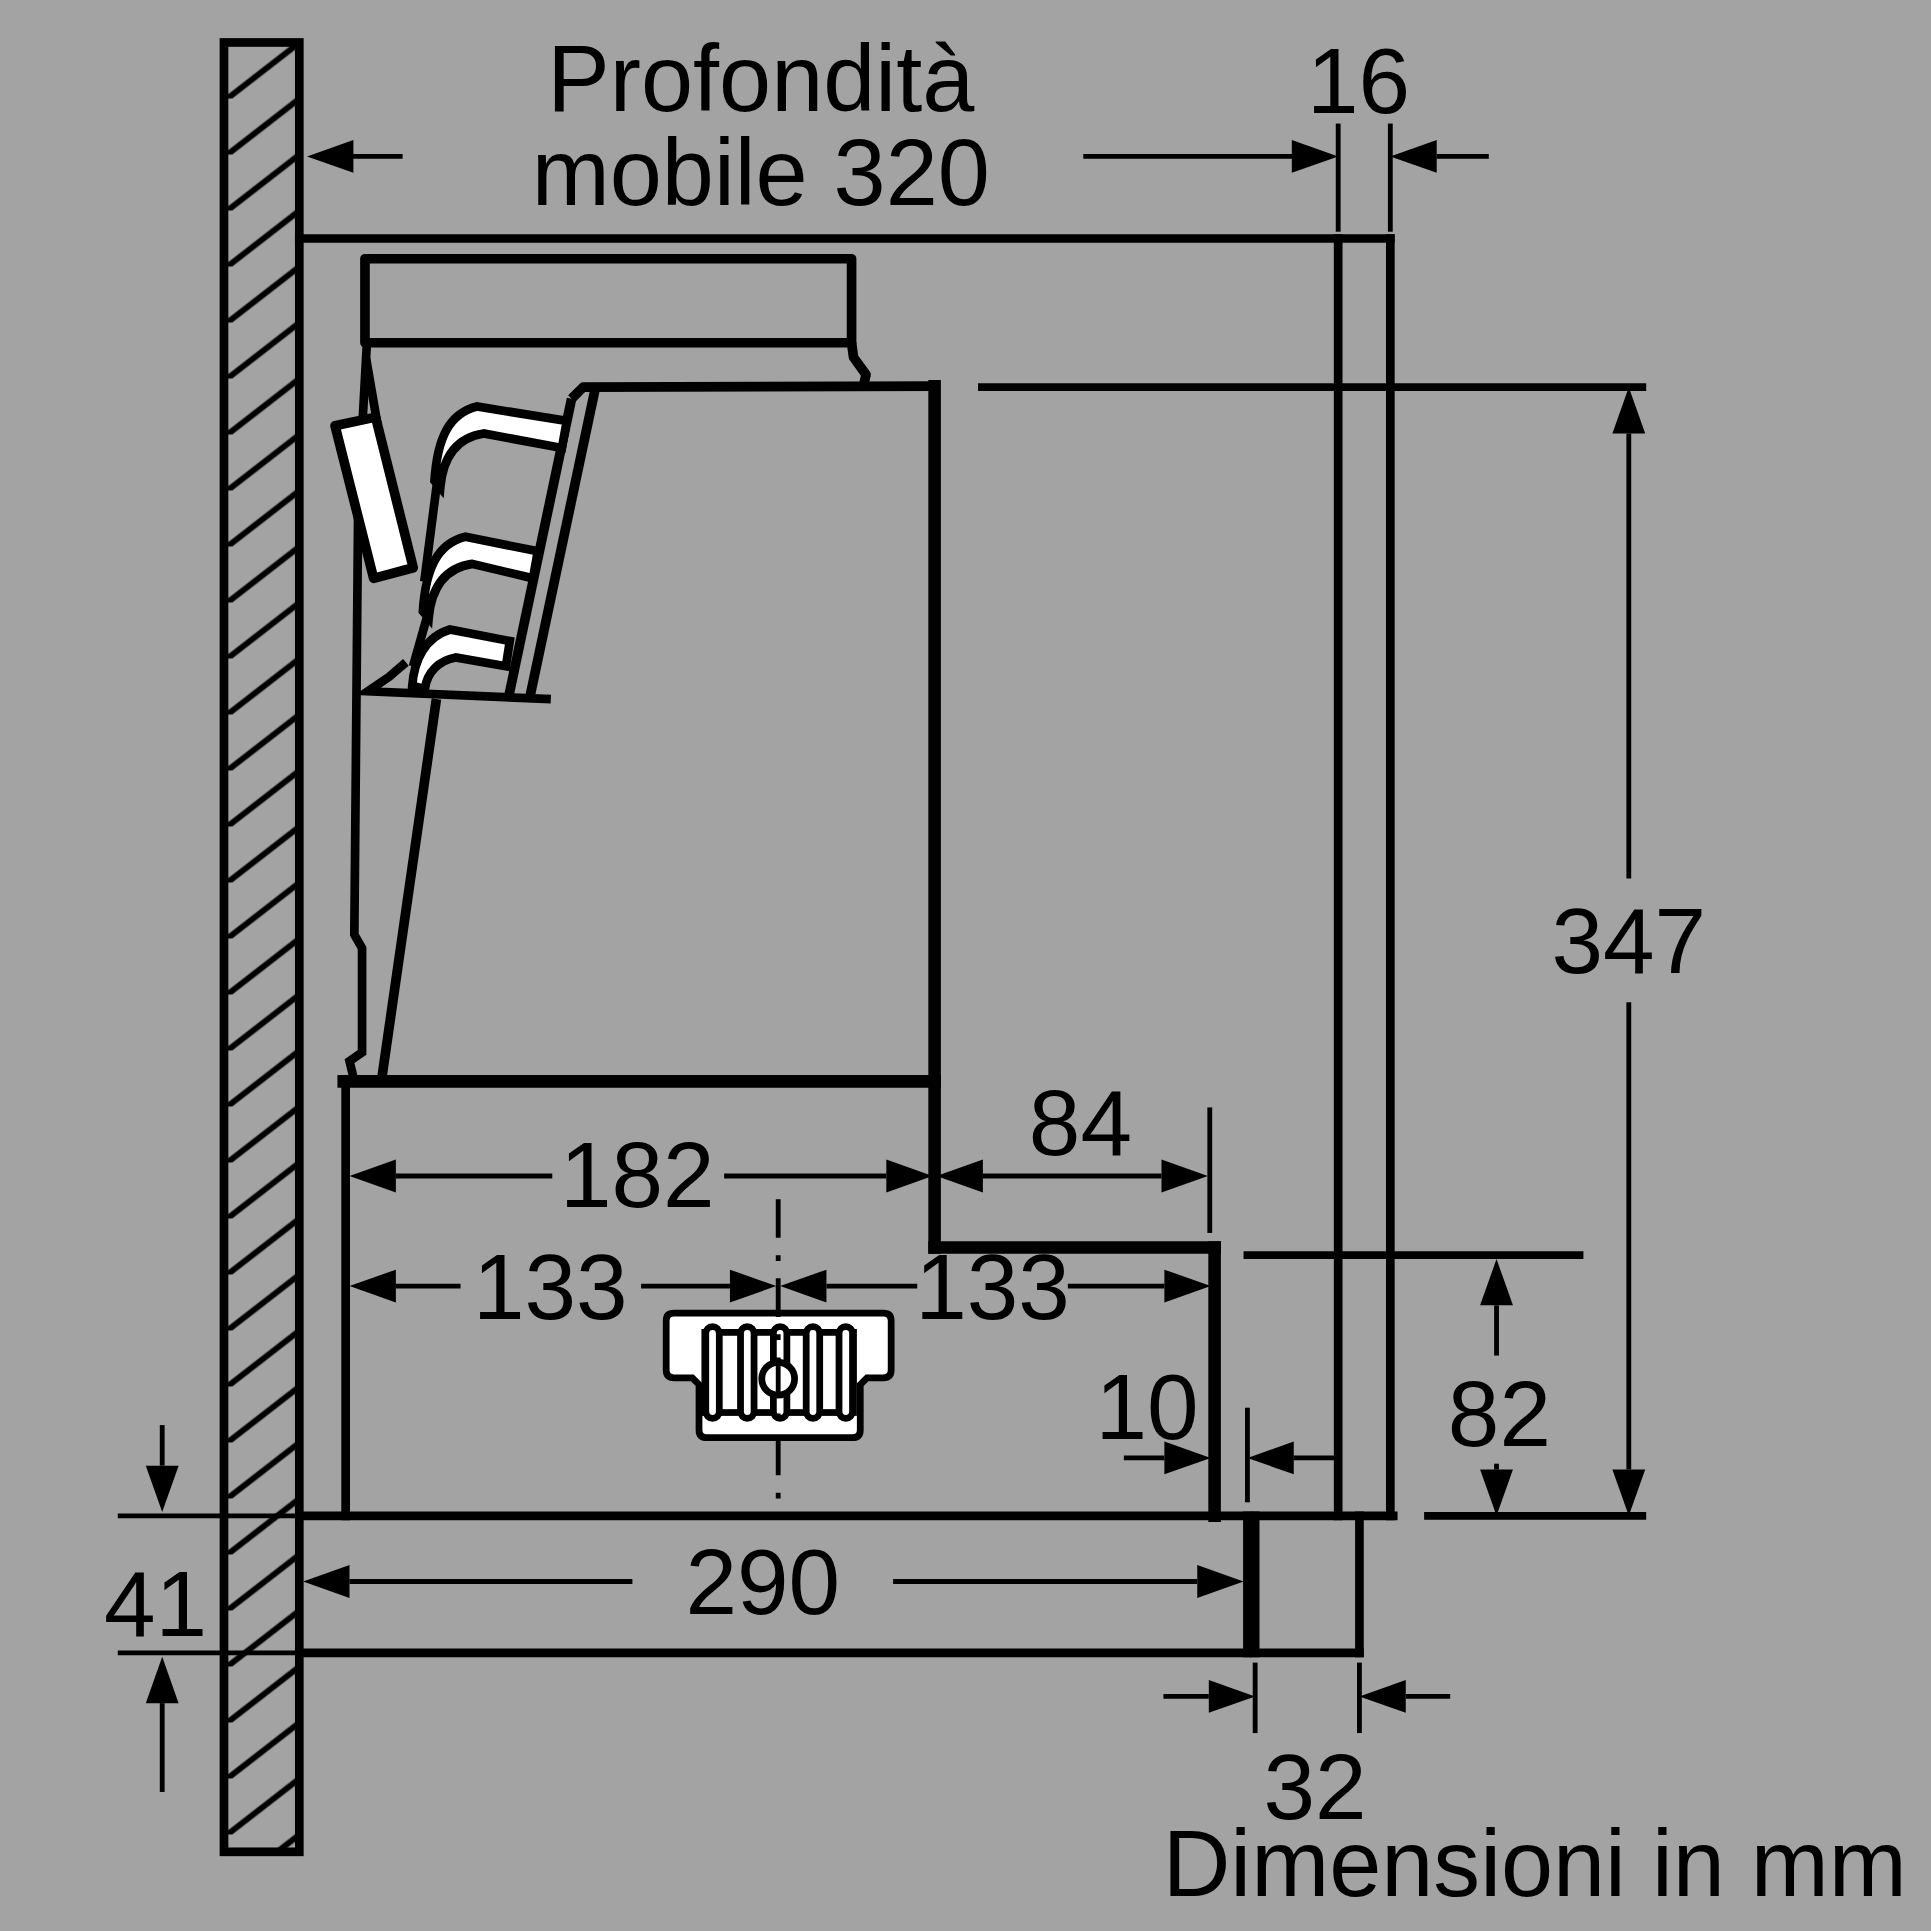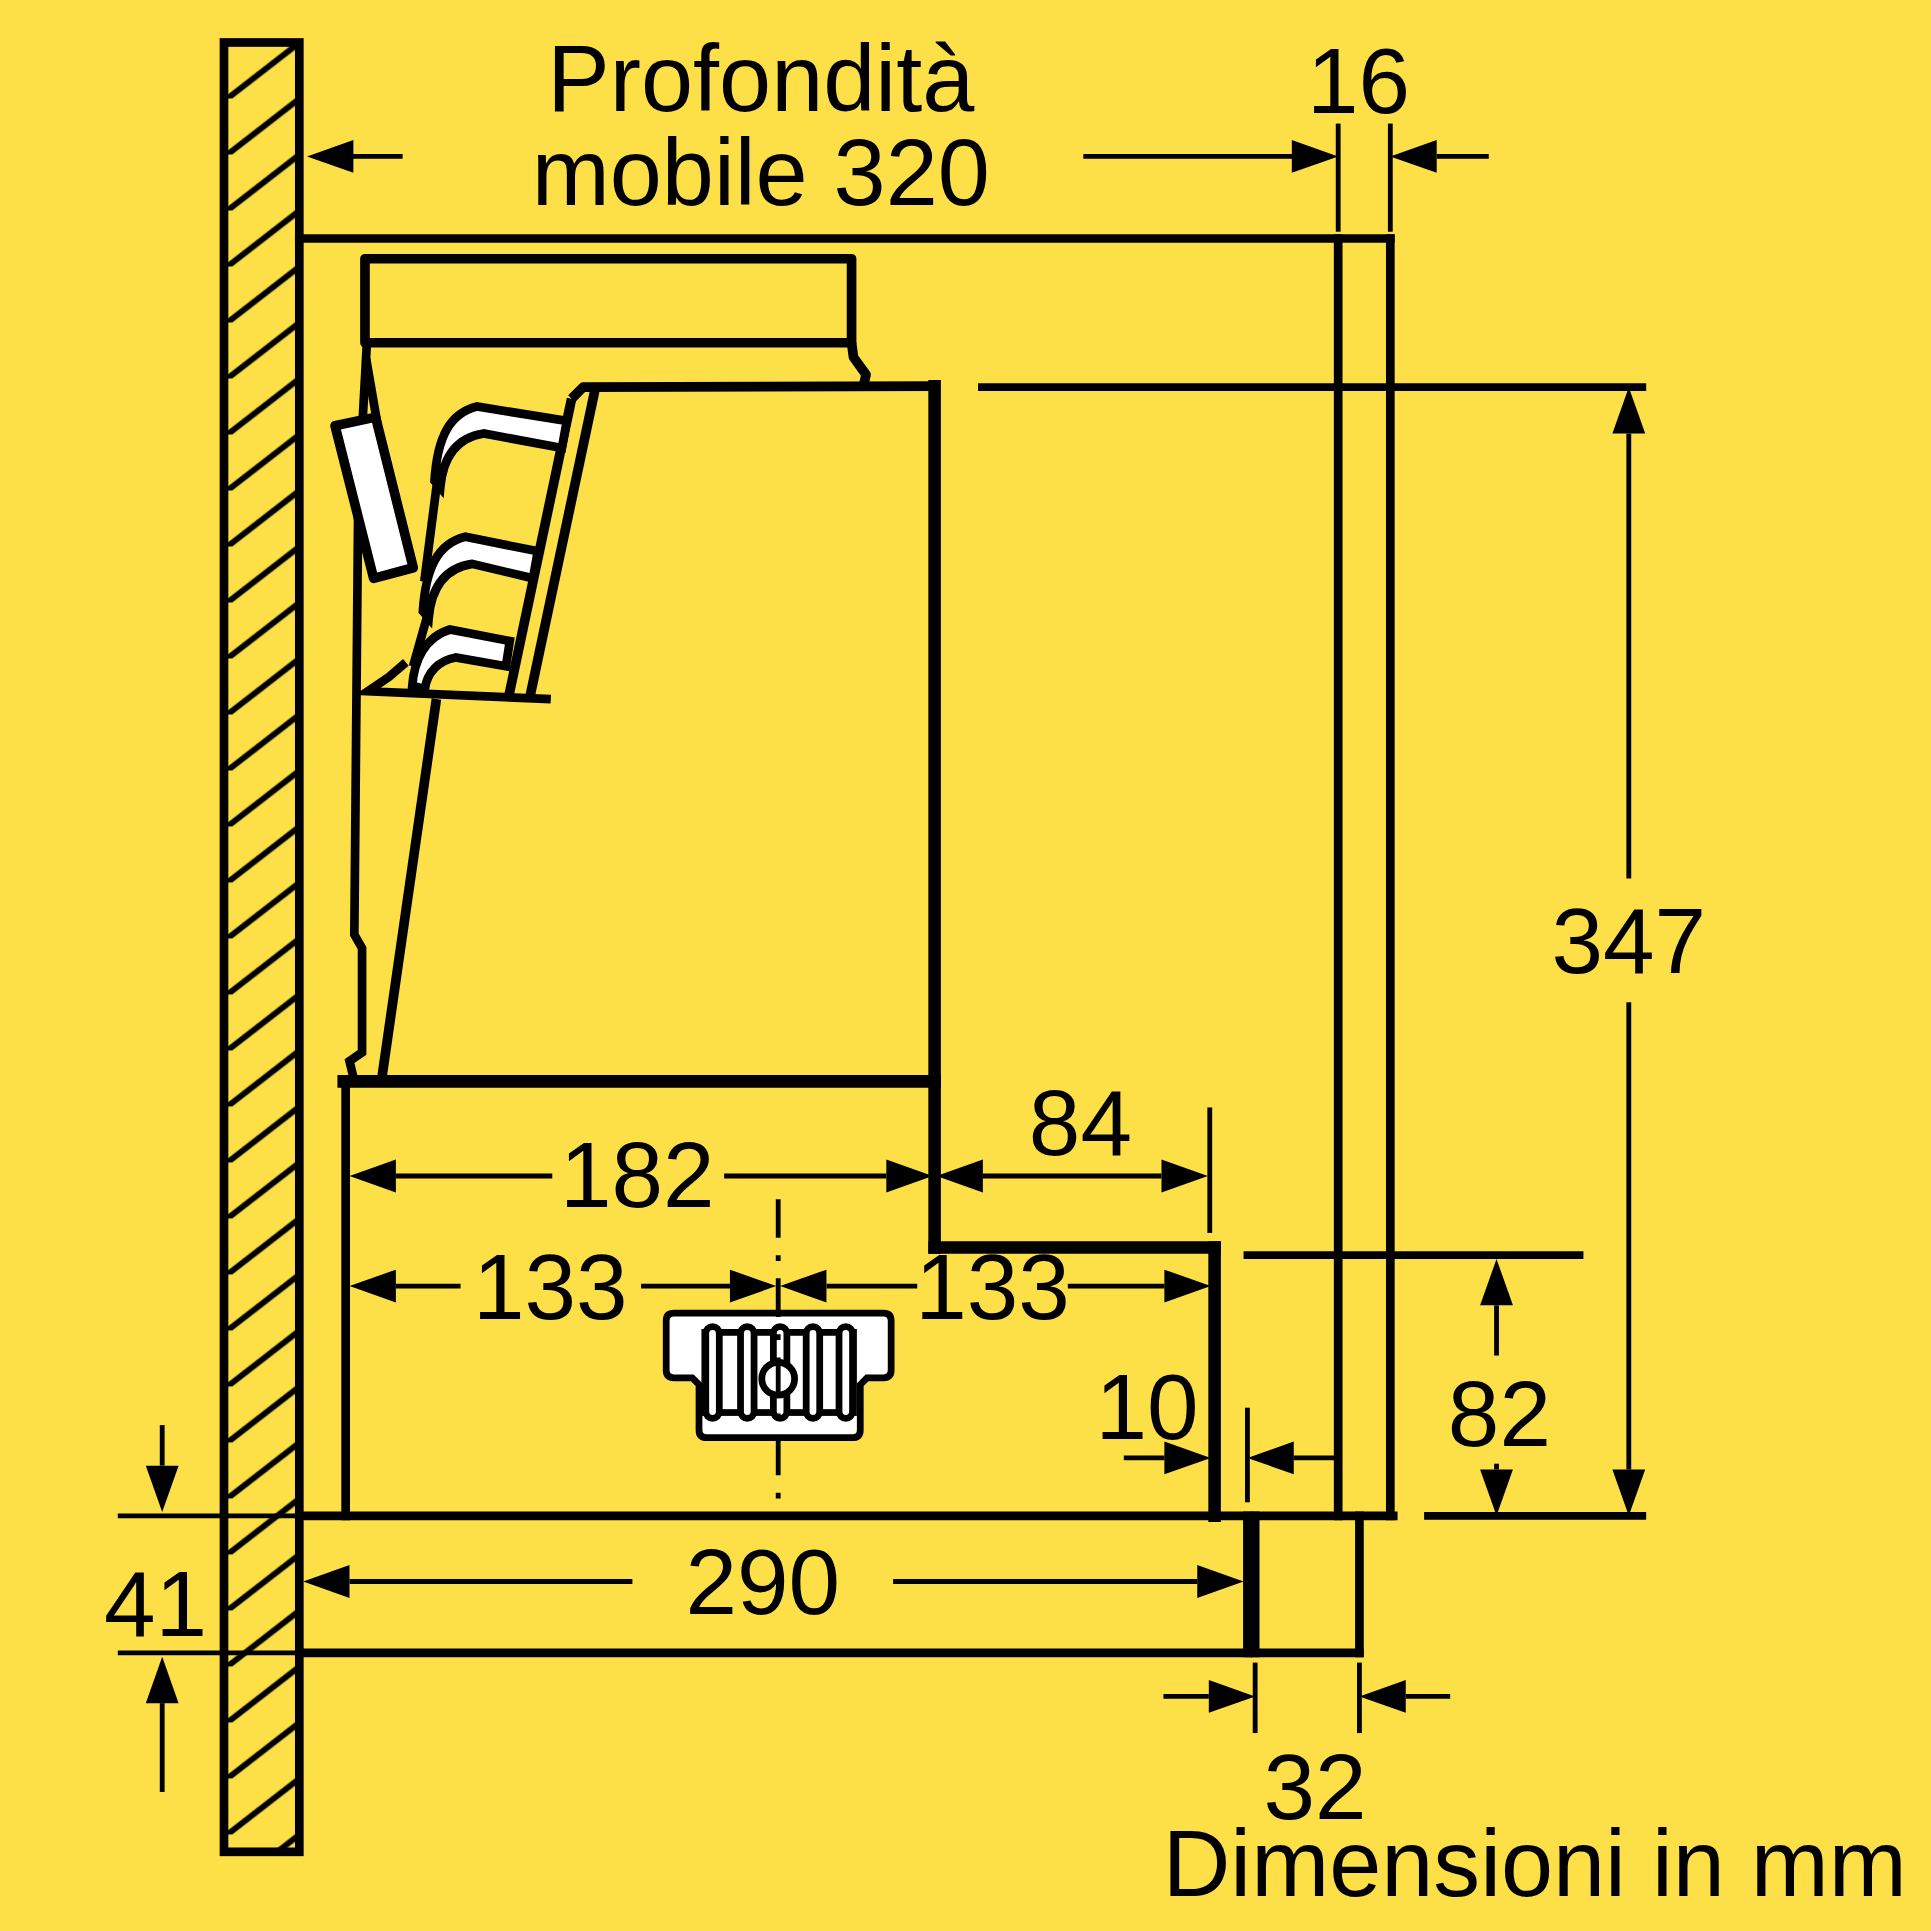--- a/index.html
+++ b/index.html
@@ -7,21 +7,21 @@
     padding: 0;
     background: #ffffff;
     width: 1931px;
     height: 1931px;
     font-family: "Liberation Sans", sans-serif;
   }
   .drawing-stage {
     position: relative;
     width: 1931px;
     height: 1931px;
-    background: #fde047;
+    background: #a3a3a3;
     overflow: hidden;
   }
   svg { display: block; }
   .struct { stroke: #000; fill: none; stroke-width: 9; stroke-linecap: square; }
   .struct-thick { stroke: #000; fill: none; stroke-width: 13; stroke-linecap: square; }
   .struct-mid { stroke: #000; fill: none; stroke-width: 10; stroke-linejoin: round; }
   .whitefill { fill: #ffffff; }
   .dim { stroke: #000; fill: none; stroke-width: 5; stroke-linecap: butt; }
   .ref { stroke: #000; fill: none; stroke-width: 8; }
   .arrow { fill: #000; stroke: none; }

